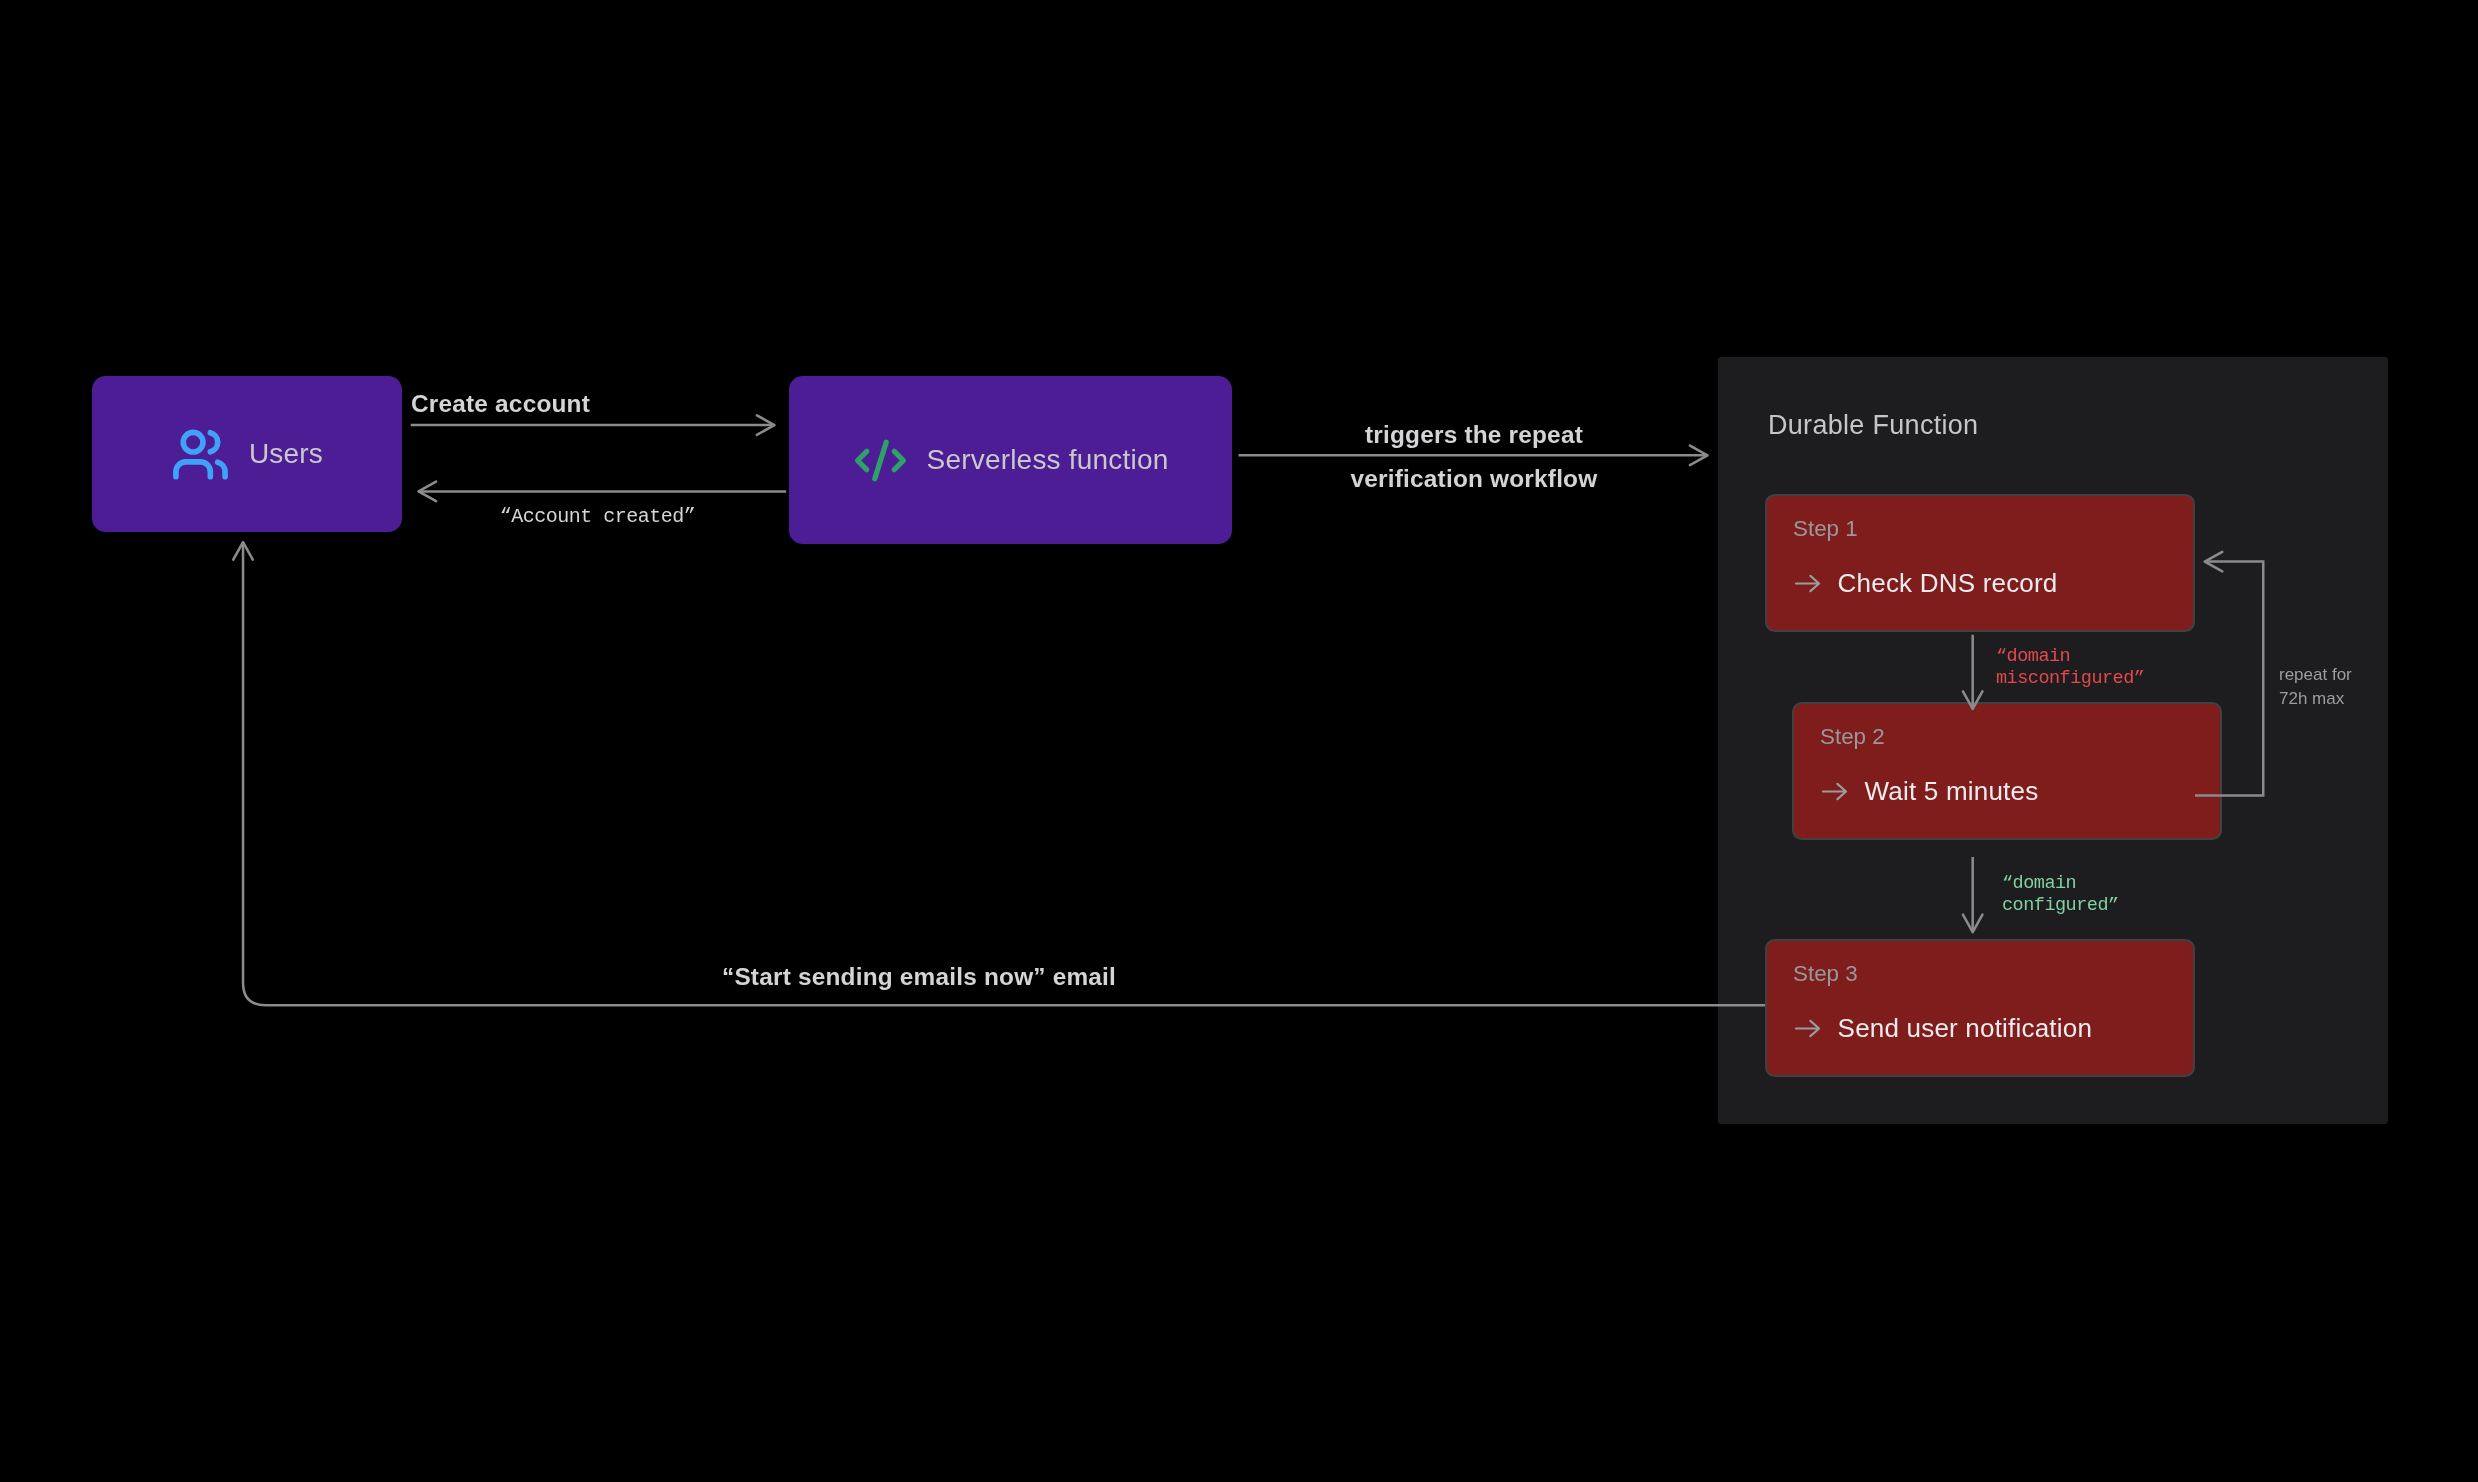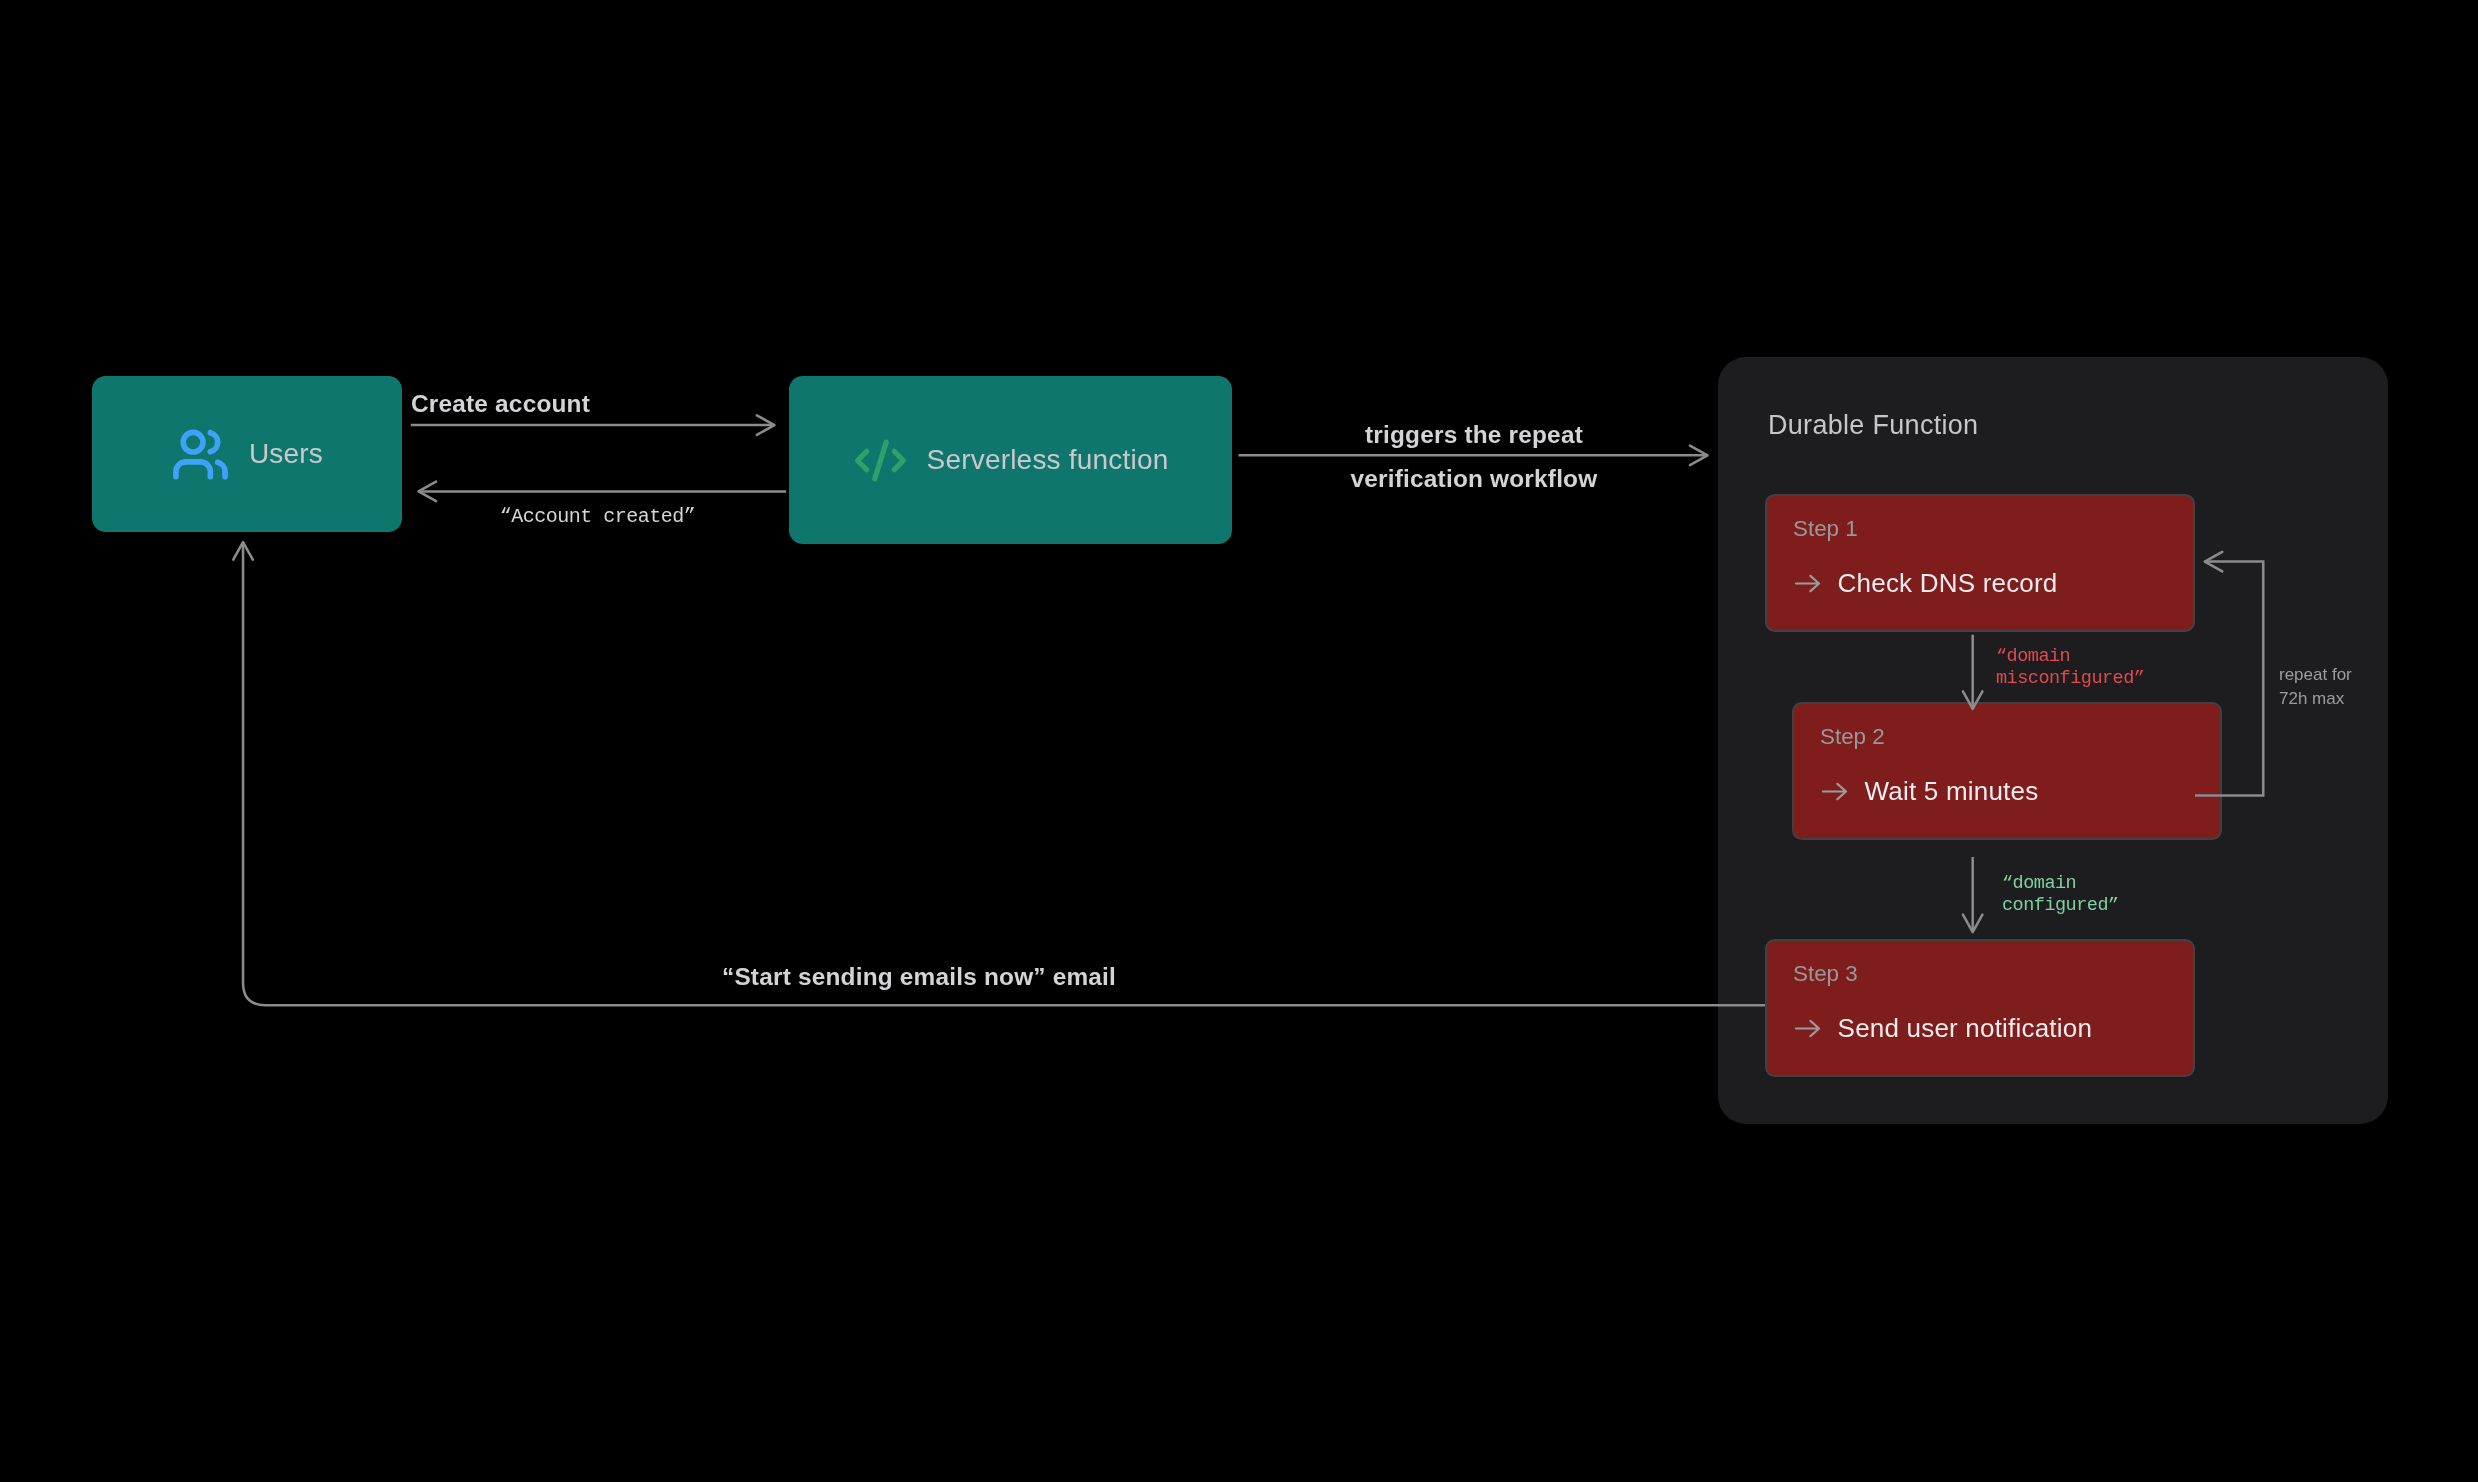--- a/index.html
+++ b/index.html
@@ -20,21 +20,21 @@
     position: absolute;
     inset: 0;
     width: 2478px;
     height: 1482px;
     z-index: 3;
     pointer-events: none;
   }
   
   .node {
     position: absolute;
-    background: #0f766e;
+    background: #4c1d95;
     border-radius: 13.7px;
     display: flex;
     align-items: center;
     justify-content: center;
     gap: 19px;
     z-index: 2;
   }
   #users-box   { left: 92px;  top: 376px; width: 310px; height: 156px; }
   #serverless-box { left: 789px; top: 376px; width: 443px; height: 168px; }
   .node-label {
@@ -44,21 +44,21 @@
     white-space: nowrap;
   }
   .node-icon { display: block; }
 
   
   #durable-panel {
     position: absolute;
     left: 1718px; top: 357px;
     width: 670px; height: 767px;
     background: #1d1d1f;
-    border-radius: 28px;
+    border-radius: 3px;
     z-index: 1;
   }
   #durable-title {
     position: absolute;
     left: 50px; top: 53px;
     font-size: 27px;
     color: #c6c6c8;
     letter-spacing: 0.3px;
     white-space: nowrap;
   }

